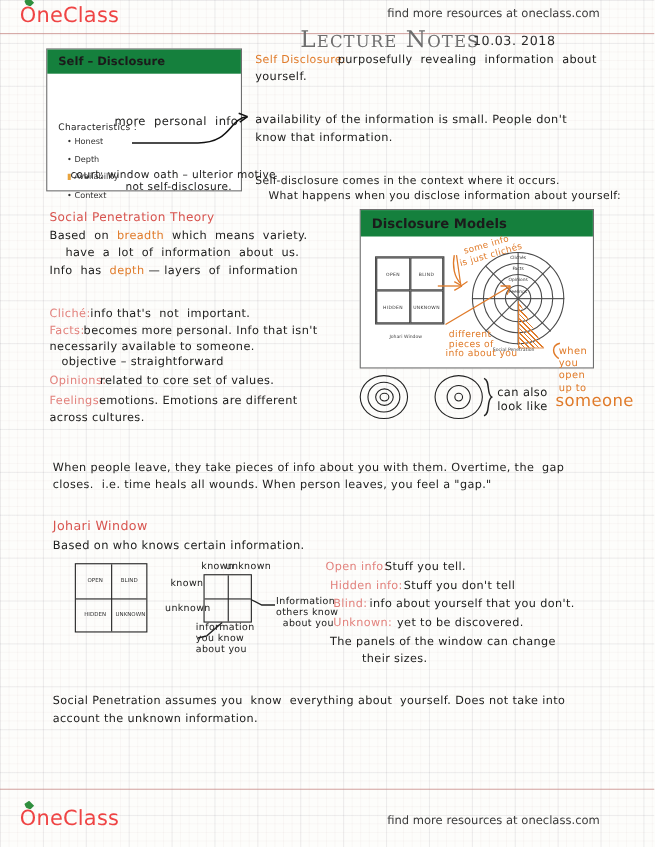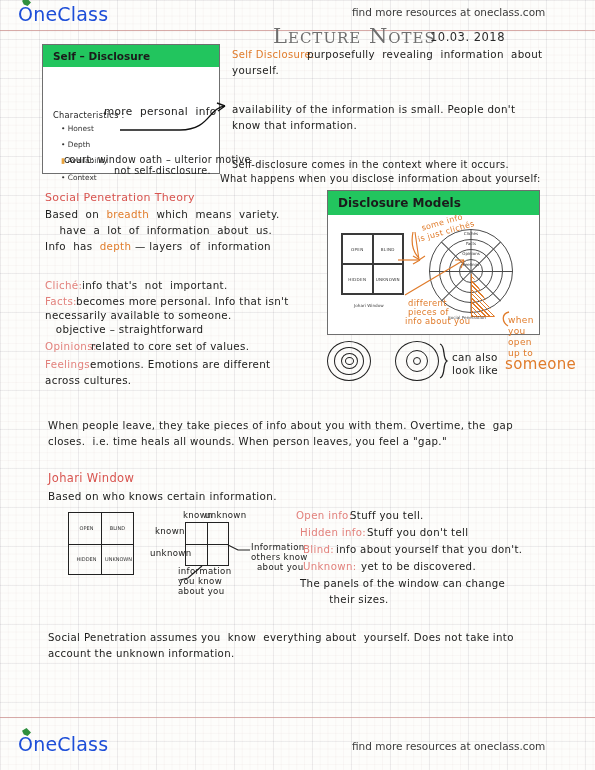--- a/index.html
+++ b/index.html
@@ -17,21 +17,21 @@
       linear-gradient(to bottom, rgba(120,130,150,0.10) 1px, transparent 1px),
       linear-gradient(to right, rgba(170,120,120,0.05) 1px, transparent 1px),
       linear-gradient(to bottom, rgba(170,120,120,0.05) 1px, transparent 1px);
     background-size:39px 39px,39px 39px,7.8px 7.8px,7.8px 7.8px;
   }
   .rule{position:absolute;left:0;width:595px;height:1px;background:#c98f8c;opacity:.75;}
   #rule-top{top:30px;}
   #rule-bottom{top:717px;}
 
   
-  .brand{position:absolute;left:18px;font-size:19px;color:#1d4ed8;letter-spacing:.2px;
+  .brand{position:absolute;left:18px;font-size:19px;color:#ef4444;letter-spacing:.2px;
          font-family:"DejaVu Sans", sans-serif;}
   .brand .o{position:relative;display:inline-block;}
   .brand .leaf{position:absolute;left:4px;top:-5px;width:9px;height:8px;
     background:#2f8f3e;clip-path:polygon(50% 0,100% 55%,62% 100%,20% 80%,0 35%);}
   #brand-top{top:3px;}
   #brand-bottom{top:733px;}
   .findmore{position:absolute;font-size:10.5px;color:#3a3a3a;}
   #findmore-top{left:352px;top:6px;}
   #findmore-bottom{left:352px;top:740px;}
 
@@ -42,21 +42,21 @@
 
   
   .hw{position:absolute;font-family:"DejaVu Sans", sans-serif;color:#20201f;
       font-size:10.3px;line-height:15.5px;white-space:pre;letter-spacing:.35px;}
   .hw.red{color:#d8544f;}
   .hw.orange{color:#e07b2a;}
   .hw.pink{color:#e2817c;}
 
   
   .slide{position:absolute;background:#ffffff;border:1px solid #6f6f6f;box-sizing:border-box;}
-  .slide-head{background:#22c55e;color:#1b1b1b;font-weight:bold;box-sizing:border-box;
+  .slide-head{background:#15803d;color:#1b1b1b;font-weight:bold;box-sizing:border-box;
       display:flex;align-items:center;}
   .slide-body{position:relative;}
 
   
   .jw{position:absolute;border:1px solid #3a3a3a;box-sizing:border-box;display:grid;
       grid-template-columns:1fr 1fr;grid-template-rows:1fr 1fr;}
   .jw div{border:0.5px solid #3a3a3a;box-sizing:border-box;display:flex;
      align-items:center;justify-content:center;font-size:4.1px;color:#333;letter-spacing:.3px;}
   .jw-cap{position:absolute;font-size:4.2px;color:#444;}
 
@@ -116,21 +116,21 @@
 </svg>
 
 <div class="hw orange" style="left:232px;top:47px;font-size:10px;">Self Disclosure:</div>
 <div class="hw" style="left:307px;top:47px;">purposefully  revealing  information  about</div>
 <div class="hw" style="left:232px;top:63px;">yourself.</div>
 
 <div class="hw" style="left:232px;top:102px;">availability of the information is small. People don't</div>
 <div class="hw" style="left:232px;top:118px;">know that information.</div>
 
 <div class="hw" style="left:232px;top:157px;font-size:9.8px;">Self-disclosure comes in the context where it occurs.</div>
-<div class="hw" style="left:220px;top:171px;font-size:9.8px;">What happens when you disclose information about yourself:</div>
+<div class="hw" style="left:244px;top:171px;font-size:9.8px;">What happens when you disclose information about yourself:</div>
 
 <div class="slide" style="left:327px;top:190px;width:213px;height:145px;">
   <div class="slide-head" style="height:24px;padding-left:10px;font-size:12px;">
     <span>Disclosure Models</span>
   </div>
   <div class="slide-body" style="height:119px;">
 
     <div class="jw" style="left:13px;top:18px;width:63px;height:62px;">
       <div>OPEN</div>
       <div>BLIND</div>

